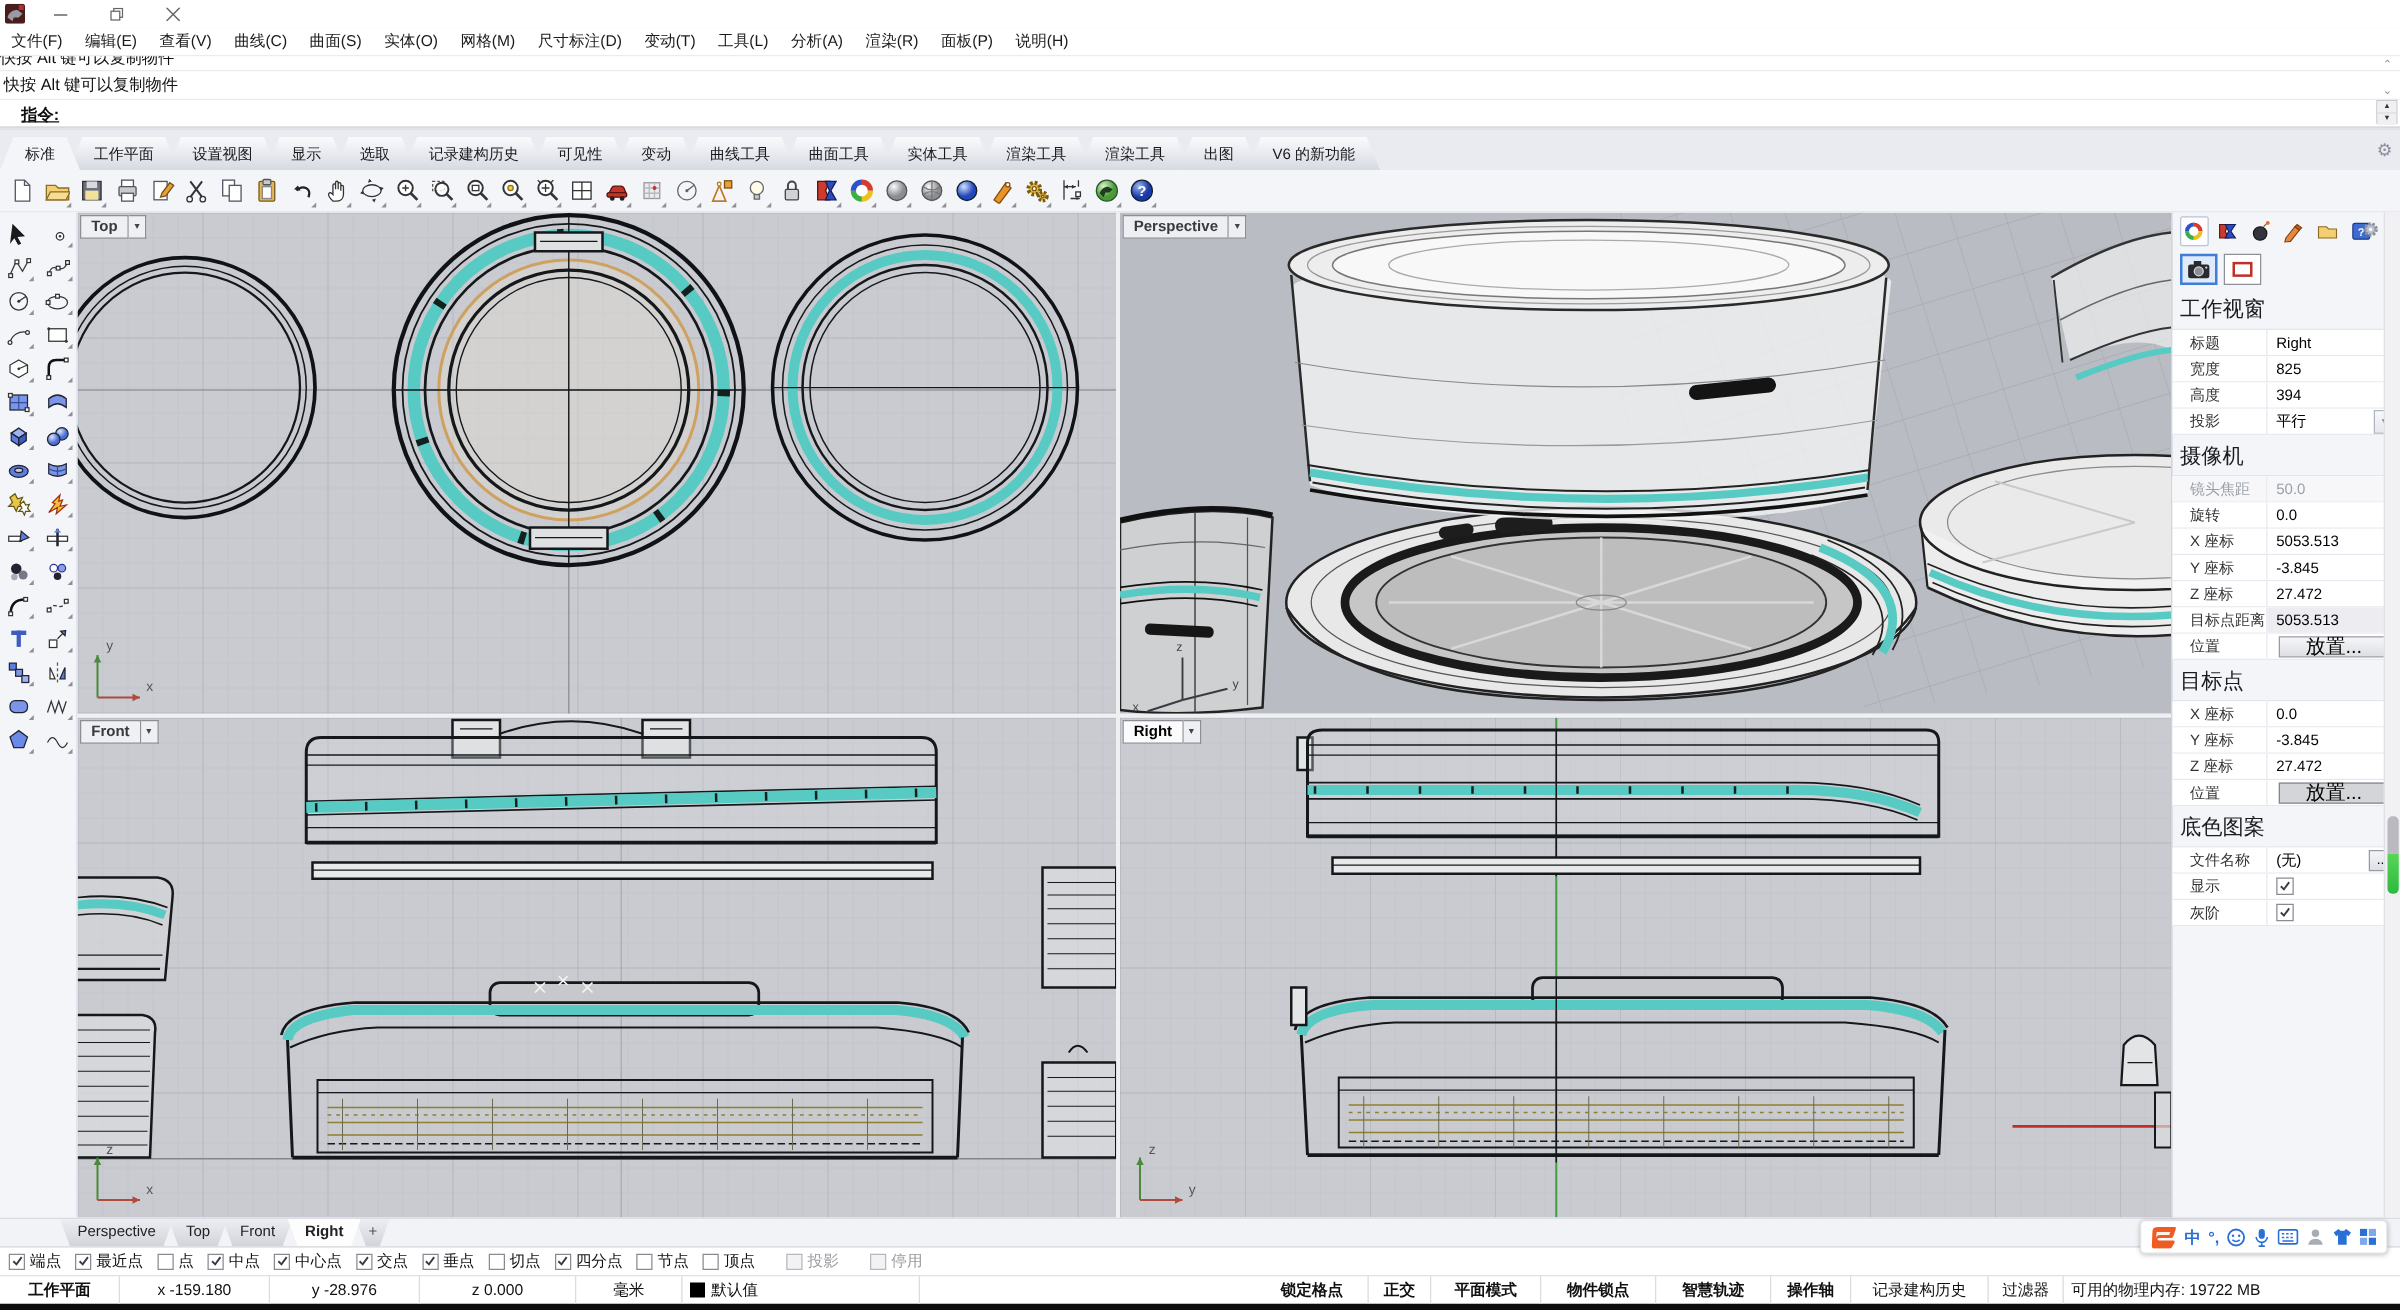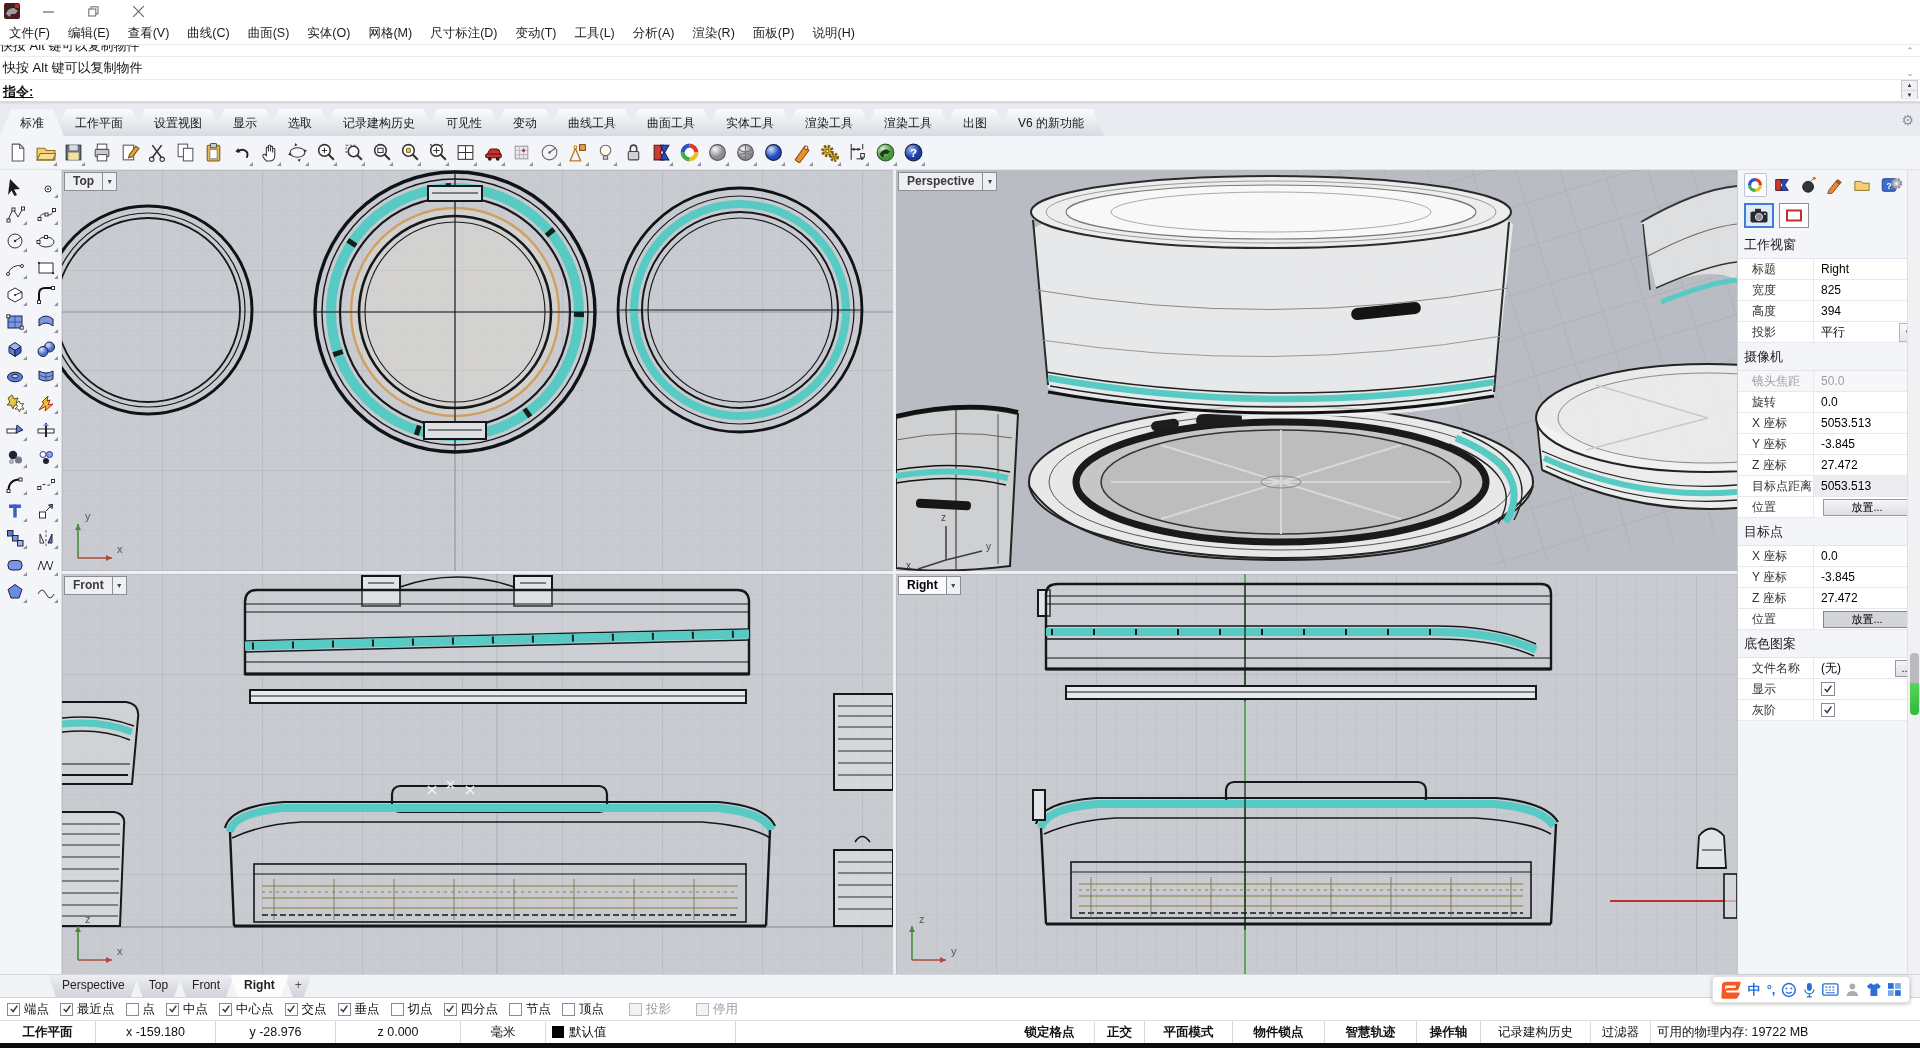--- a/index.html
+++ b/index.html
@@ -17,21 +17,21 @@
 
   
   .menubar { height:23px; background:#fff; display:flex; align-items:center; font-size:12.5px; border-bottom:1px solid #ececf0; }
   .menuitem { padding:3px 9px; color:#1a1a1a; white-space:nowrap; }
 
   
   .cmd { height:58px; background:#fff; position:relative; border-bottom:2px solid #d8d8de; }
   .cmdline1 { height:12px; overflow:hidden; border-bottom:1px solid #ebebee; font-size:13px; }
   .cmdline1 span { display:block; margin-top:-8px; white-space:nowrap; }
   .cmdline2 { height:23px; border-bottom:1px solid #ebebee; font-size:13px; display:flex; align-items:center; padding-left:3px; }
-  .cmdline3 { height:23px; font-size:13px; font-weight:bold; display:flex; align-items:center; padding-left:3px;text-decoration:underline; }
+  .cmdline3 { height:23px; font-size:13px; font-weight:bold; display:flex; align-items:center; padding-left:17px;text-decoration:underline; }
   .cmdscroll { position:absolute; right:2px; top:1px; width:16px; height:32px; display:flex; flex-direction:column; justify-content:space-between; color:#8a8a8a; font-size:9px; text-align:center; }
   .cmdspin { position:absolute; right:2px; bottom:2px; width:17px; height:19px; border:1px solid #c8c8ce; display:flex; flex-direction:column; }
   .cmdspin div { flex:1; background:#f0f0f3; font-size:6px; color:#333; text-align:center; line-height:9px; border-bottom:1px solid #d8d8de; }
 
   
   .ttabs { height:33px; background:#e9ebf1; display:flex; align-items:flex-end; padding-left:0; border-top:1px solid #dfe1e8; position:relative; }
   .ttab { height:27px; padding:6px 20px 0 20px; font-size:12px; color:#16181c; background:linear-gradient(#fafbfd,#d7dae2); clip-path:polygon(11px 0, calc(100% - 11px) 0, 100% 100%, 0 100%); margin-right:-9px; white-space:nowrap; filter:drop-shadow(0 0 0.7px #9aa0b2); }
   .ttab.active { background:#f4f5f9; z-index:3; font-weight:normal; }
   .ttabs .gear { position:absolute; right:6px; top:8px; color:#8a8f9a; font-size:14px; }
 
@@ -66,27 +66,27 @@
   .rtabs { height:29px; display:flex; align-items:center; gap:4px; padding:0 20px 0 6px; }
   .rtab { width:24px; height:24px; display:flex; align-items:center; justify-content:center; border-radius:2px; }
   .rtab.sel { background:#fdfdff; border:1px solid #b9c4d8; }
   .rtab svg { width:18px; height:18px; }
   .rtabs .rgear { position:absolute; right:16px; top:6px; }
   .rbtns { height:32px; display:flex; align-items:center; gap:5px; padding-left:6px; }
   .rbtn { width:30px; height:25px; display:flex; align-items:center; justify-content:center; background:#fff; border:1px solid #8e9099; }
   .rbtn.sel { border:2px solid #3f7ed6; background:#dfeafa; }
   .rbtn svg { width:20px; height:17px; }
 
-  .sect { font-size:13px; color:#1c1c1f; padding:5px 0 4px 6px; border-bottom:1px solid #e3e5ee; }
+  .sect { font-size:17px; color:#1c1c1f; padding:5px 0 4px 6px; border-bottom:1px solid #e3e5ee; }
   .prow { display:flex; height:21px; border-bottom:1px solid #e7e9f0; background:#fff; align-items:center; }
   .prow .pl { width:76px; padding-left:14px; color:#333; border-right:1px solid #e7e9f0; height:100%; display:flex; align-items:center; white-space:nowrap; }
   .prow .pv { flex:1; padding-left:7px; color:#000; height:100%; display:flex; align-items:center; position:relative; white-space:nowrap; }
   .prow.dim .pl, .prow.dim .pv { color:#9aa0a8; background:#f7f7fa; }
   .prow.ro .pv { background:#ececf1; }
-  .pvbtn { margin-left:2px; width:88px; height:17px; font-size:11px; background:linear-gradient(#f6f6f8,#dddfe4); border:1px solid #9a9aa2; display:flex; align-items:center; justify-content:center; }
+  .pvbtn { margin-left:2px; width:88px; height:17px; font-size:16px; background:linear-gradient(#f6f6f8,#dddfe4); border:1px solid #9a9aa2; display:flex; align-items:center; justify-content:center; }
   .pvbtn.pressed { background:#d4d5d9; border-color:#85858d; }
   .dots { position:absolute; right:3px; width:22px; height:17px; background:linear-gradient(#f6f6f8,#dddfe4); border:1px solid #9a9aa2; font-size:11px; display:flex; align-items:center; justify-content:center; }
   .ddrop { position:absolute; right:3px; width:18px; height:19px; background:linear-gradient(#f8f9fb,#e4e7ee); border:1px solid #b0b6c0; color:#555; font-size:8px; display:flex; align-items:center; justify-content:center; }
   .cbx { width:14px; height:14px; border:1px solid #8a8a92; background:#fff; display:flex; align-items:center; justify-content:center; }
   .cbx svg { width:10px; height:10px; }
   .rscroll { position:absolute; right:0; top:0; bottom:0; width:13px; background:#f1f1f4; border-left:1px solid #dfdfe6; }
   .rthumb-gray { position:absolute; left:2px; top:483px; width:9px; height:30px; background:#b9b9bf; border-radius:4px 4px 0 0; }
   .rthumb-green { position:absolute; left:2px; top:513px; width:9px; height:32px; background:linear-gradient(#57d657,#2eb93e); border-radius:0 0 4px 4px; }
 
   

